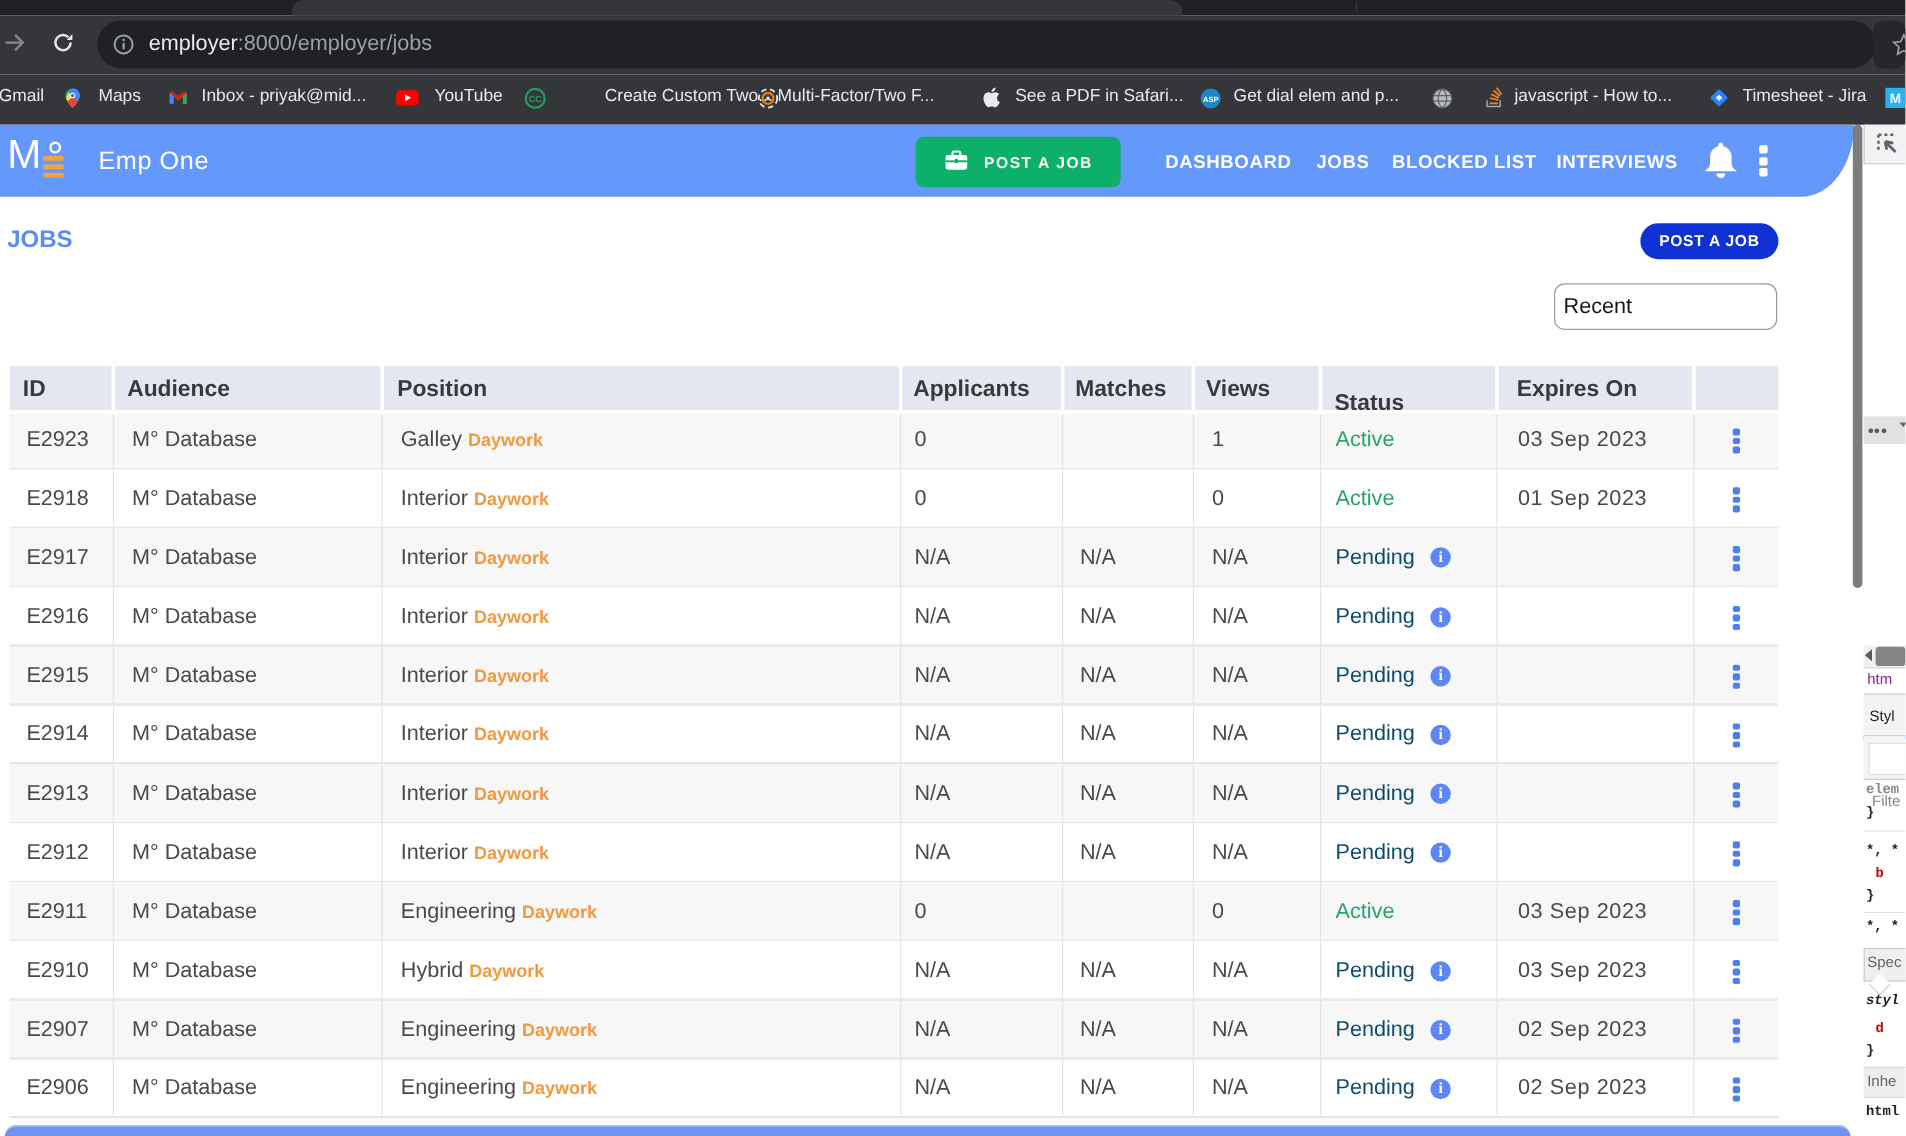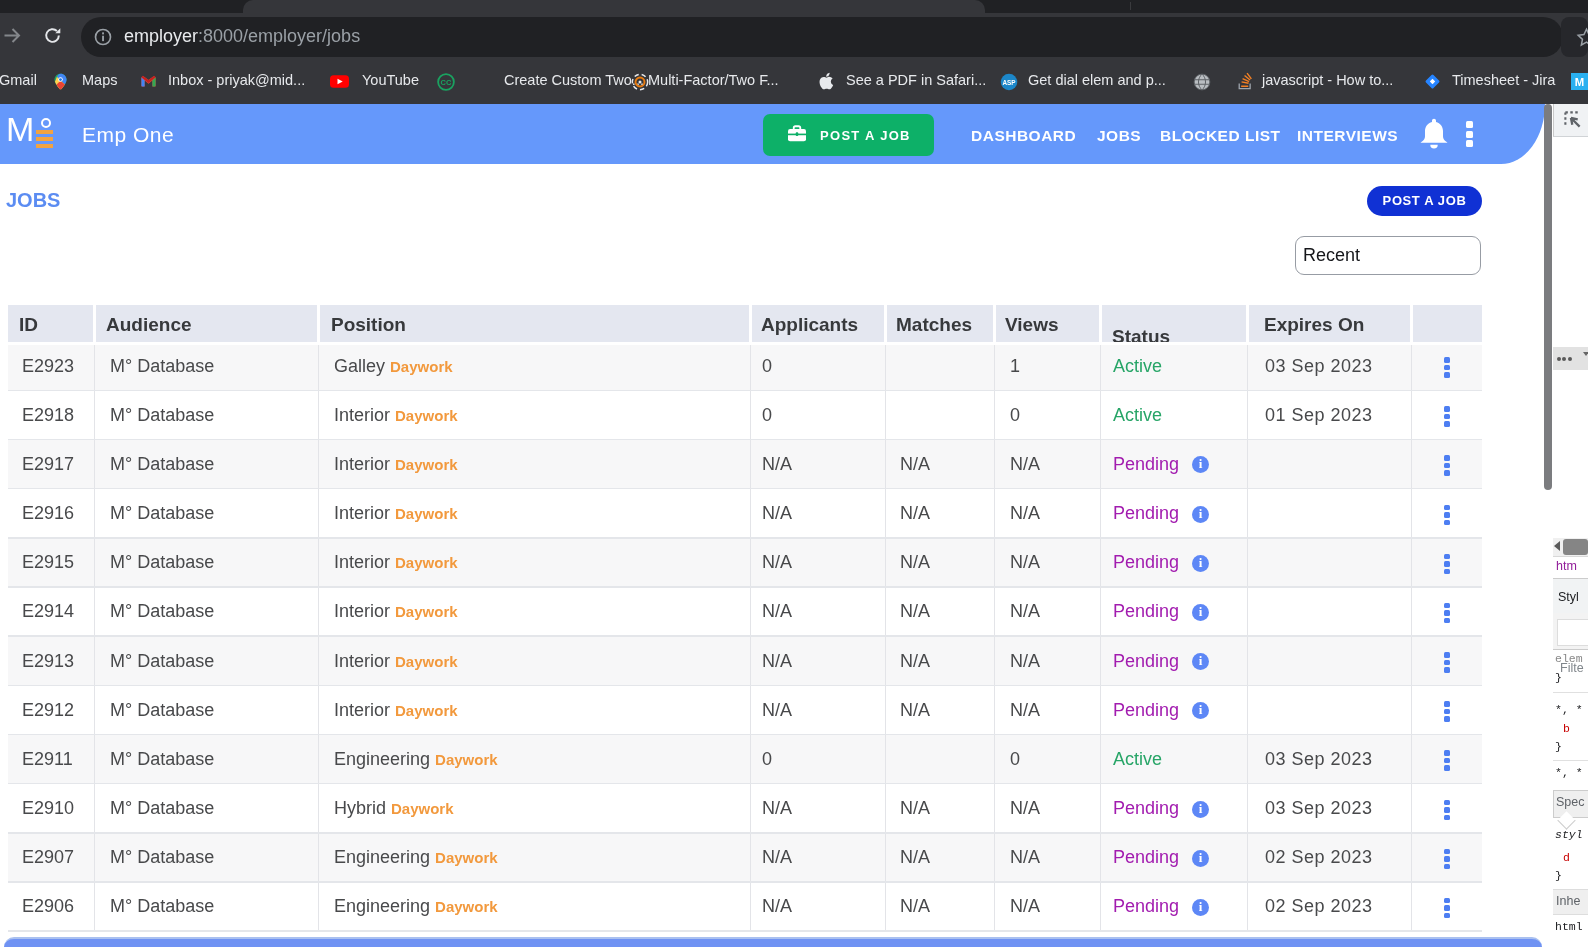--- a/index.html
+++ b/index.html
@@ -27,33 +27,33 @@
   
   #tbl{left:8px;top:201px;width:1474px;}
   .trh{position:absolute;left:0;width:1474px;height:37px;background:#e4e7f0;}
   .tr{position:absolute;left:0;width:1474px;height:49px;}
   .odd{background:#f7f7f8;}
   .even{background:#fff;}
   .hc{position:absolute;top:8.5px;font-size:19px;font-weight:bold;color:#37393c;}
   .c{position:absolute;font-size:18px;color:#48494b;top:13.5px;white-space:pre;}
   .dw{font-size:15px;font-weight:bold;color:#f2993d;}
   .act{color:#27a567;}
-  .pend{color:#a21caf;}
+  .pend{color:#0c4a6e;}
   .vline{position:absolute;top:37px;width:1.5px;background:#e3e4e8;z-index:3;}
   .hvline{position:absolute;top:0;width:3px;height:37px;background:#fff;}
   .rline{position:absolute;left:0;width:1474px;height:1.5px;background:#e4e6ea;z-index:4;}
   .kebab{position:absolute;left:1436px;top:15px;width:6px;}
   .kd{position:absolute;left:0;width:6px;height:5.5px;border-radius:1.5px;background:#4d7ef2;}
   .info{position:absolute;left:1184px;top:16px;width:17px;height:17px;border-radius:50%;
         background:#5d87f6;color:#fff;text-align:center;font:bold 13px "Liberation Serif",serif;line-height:16.5px;}
   
   #sbthumb{left:1544px;top:104px;width:8px;height:386px;border-radius:4px;background:#7b7c7f;}
   #devtools{left:1553px;top:104px;width:35px;height:843px;background:#fff;}
   .dtx{position:absolute;font-size:12.5px;color:#202124;white-space:pre;}
-  .mono{font-family:"Liberation Mono",monospace;font-size:11.5px;}
+  .mono{font-family:"Liberation Mono",monospace;font-size:11.5px;font-weight:bold;}
 </style>
 </head>
 <body>
 
 <div class="abs" id="tabstrip"></div>
 <div class="abs" id="toolbar"></div>
 <div class="abs" id="bookmarks"></div>
 <div class="abs bm" style="left:-1px;">Gmail</div>
 <div class="abs" style="left:52px;top:73px;width:17px;height:17px;"><svg width="17" height="17" viewBox="0 0 24 24">
 <path d="M12 1C7 1 3.5 4.8 3.5 9.5c0 6 8.5 13.5 8.5 13.5s8.5-7.5 8.5-13.5C20.5 4.8 17 1 12 1z" fill="#1ea362"></path>

